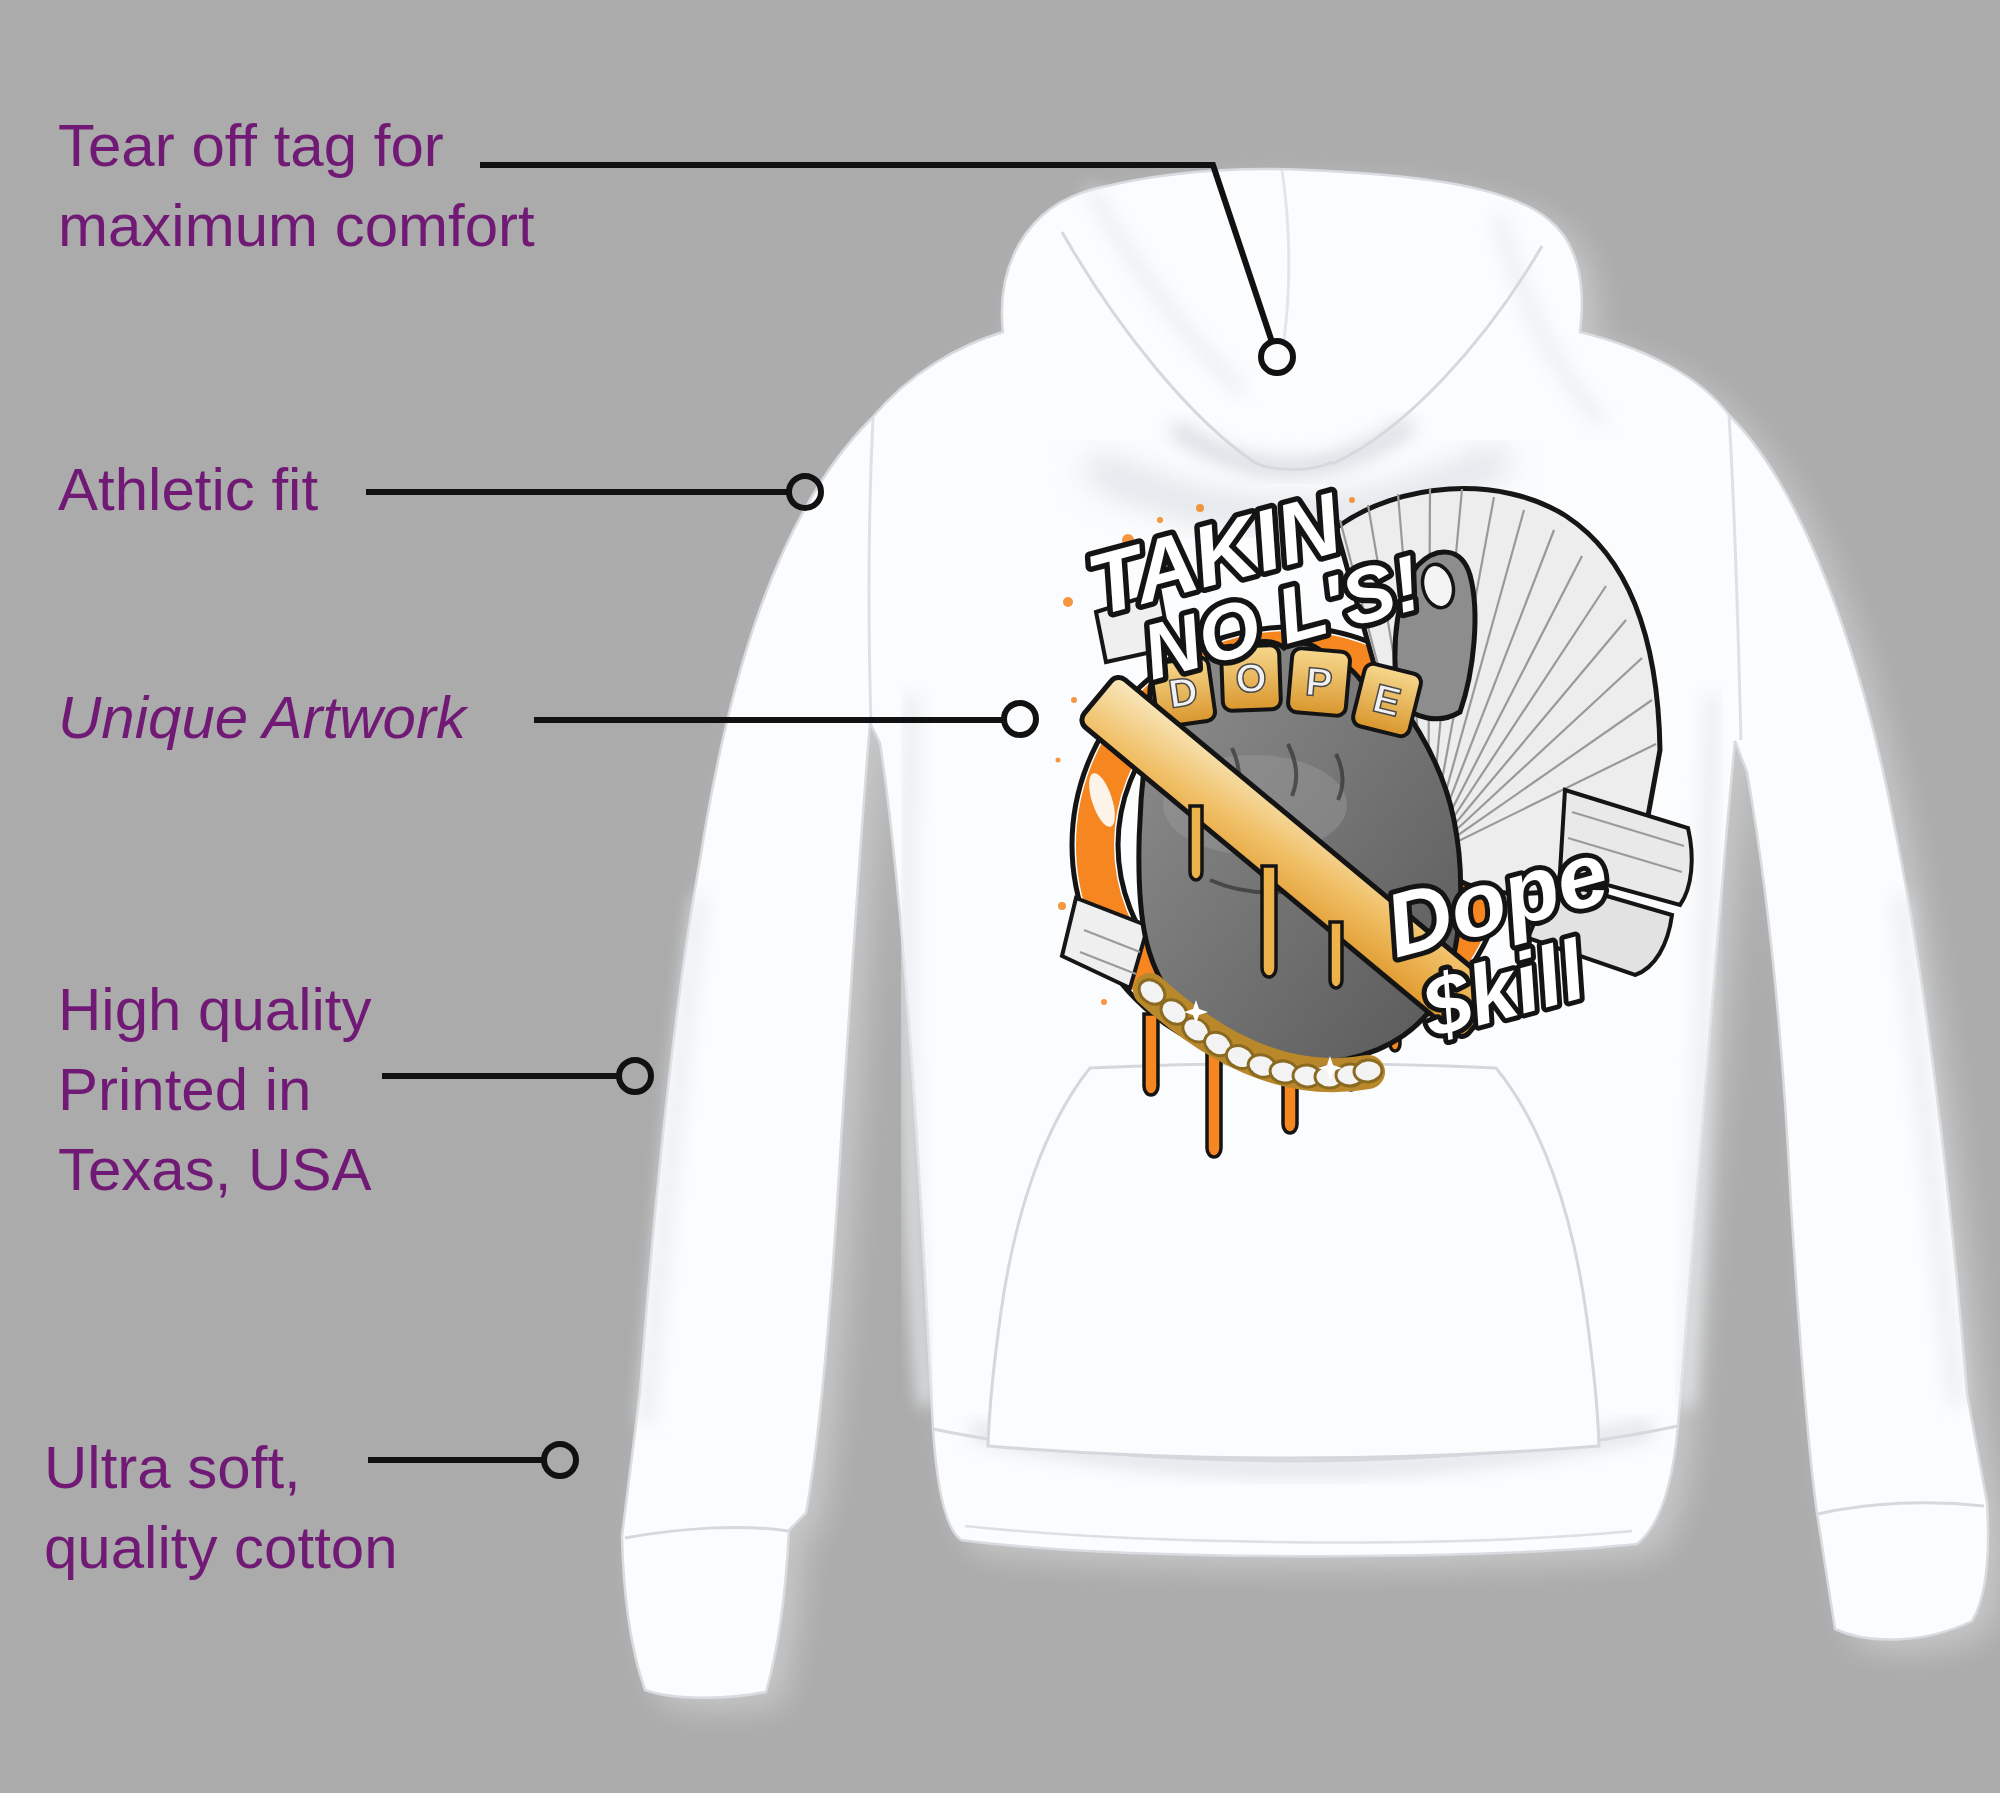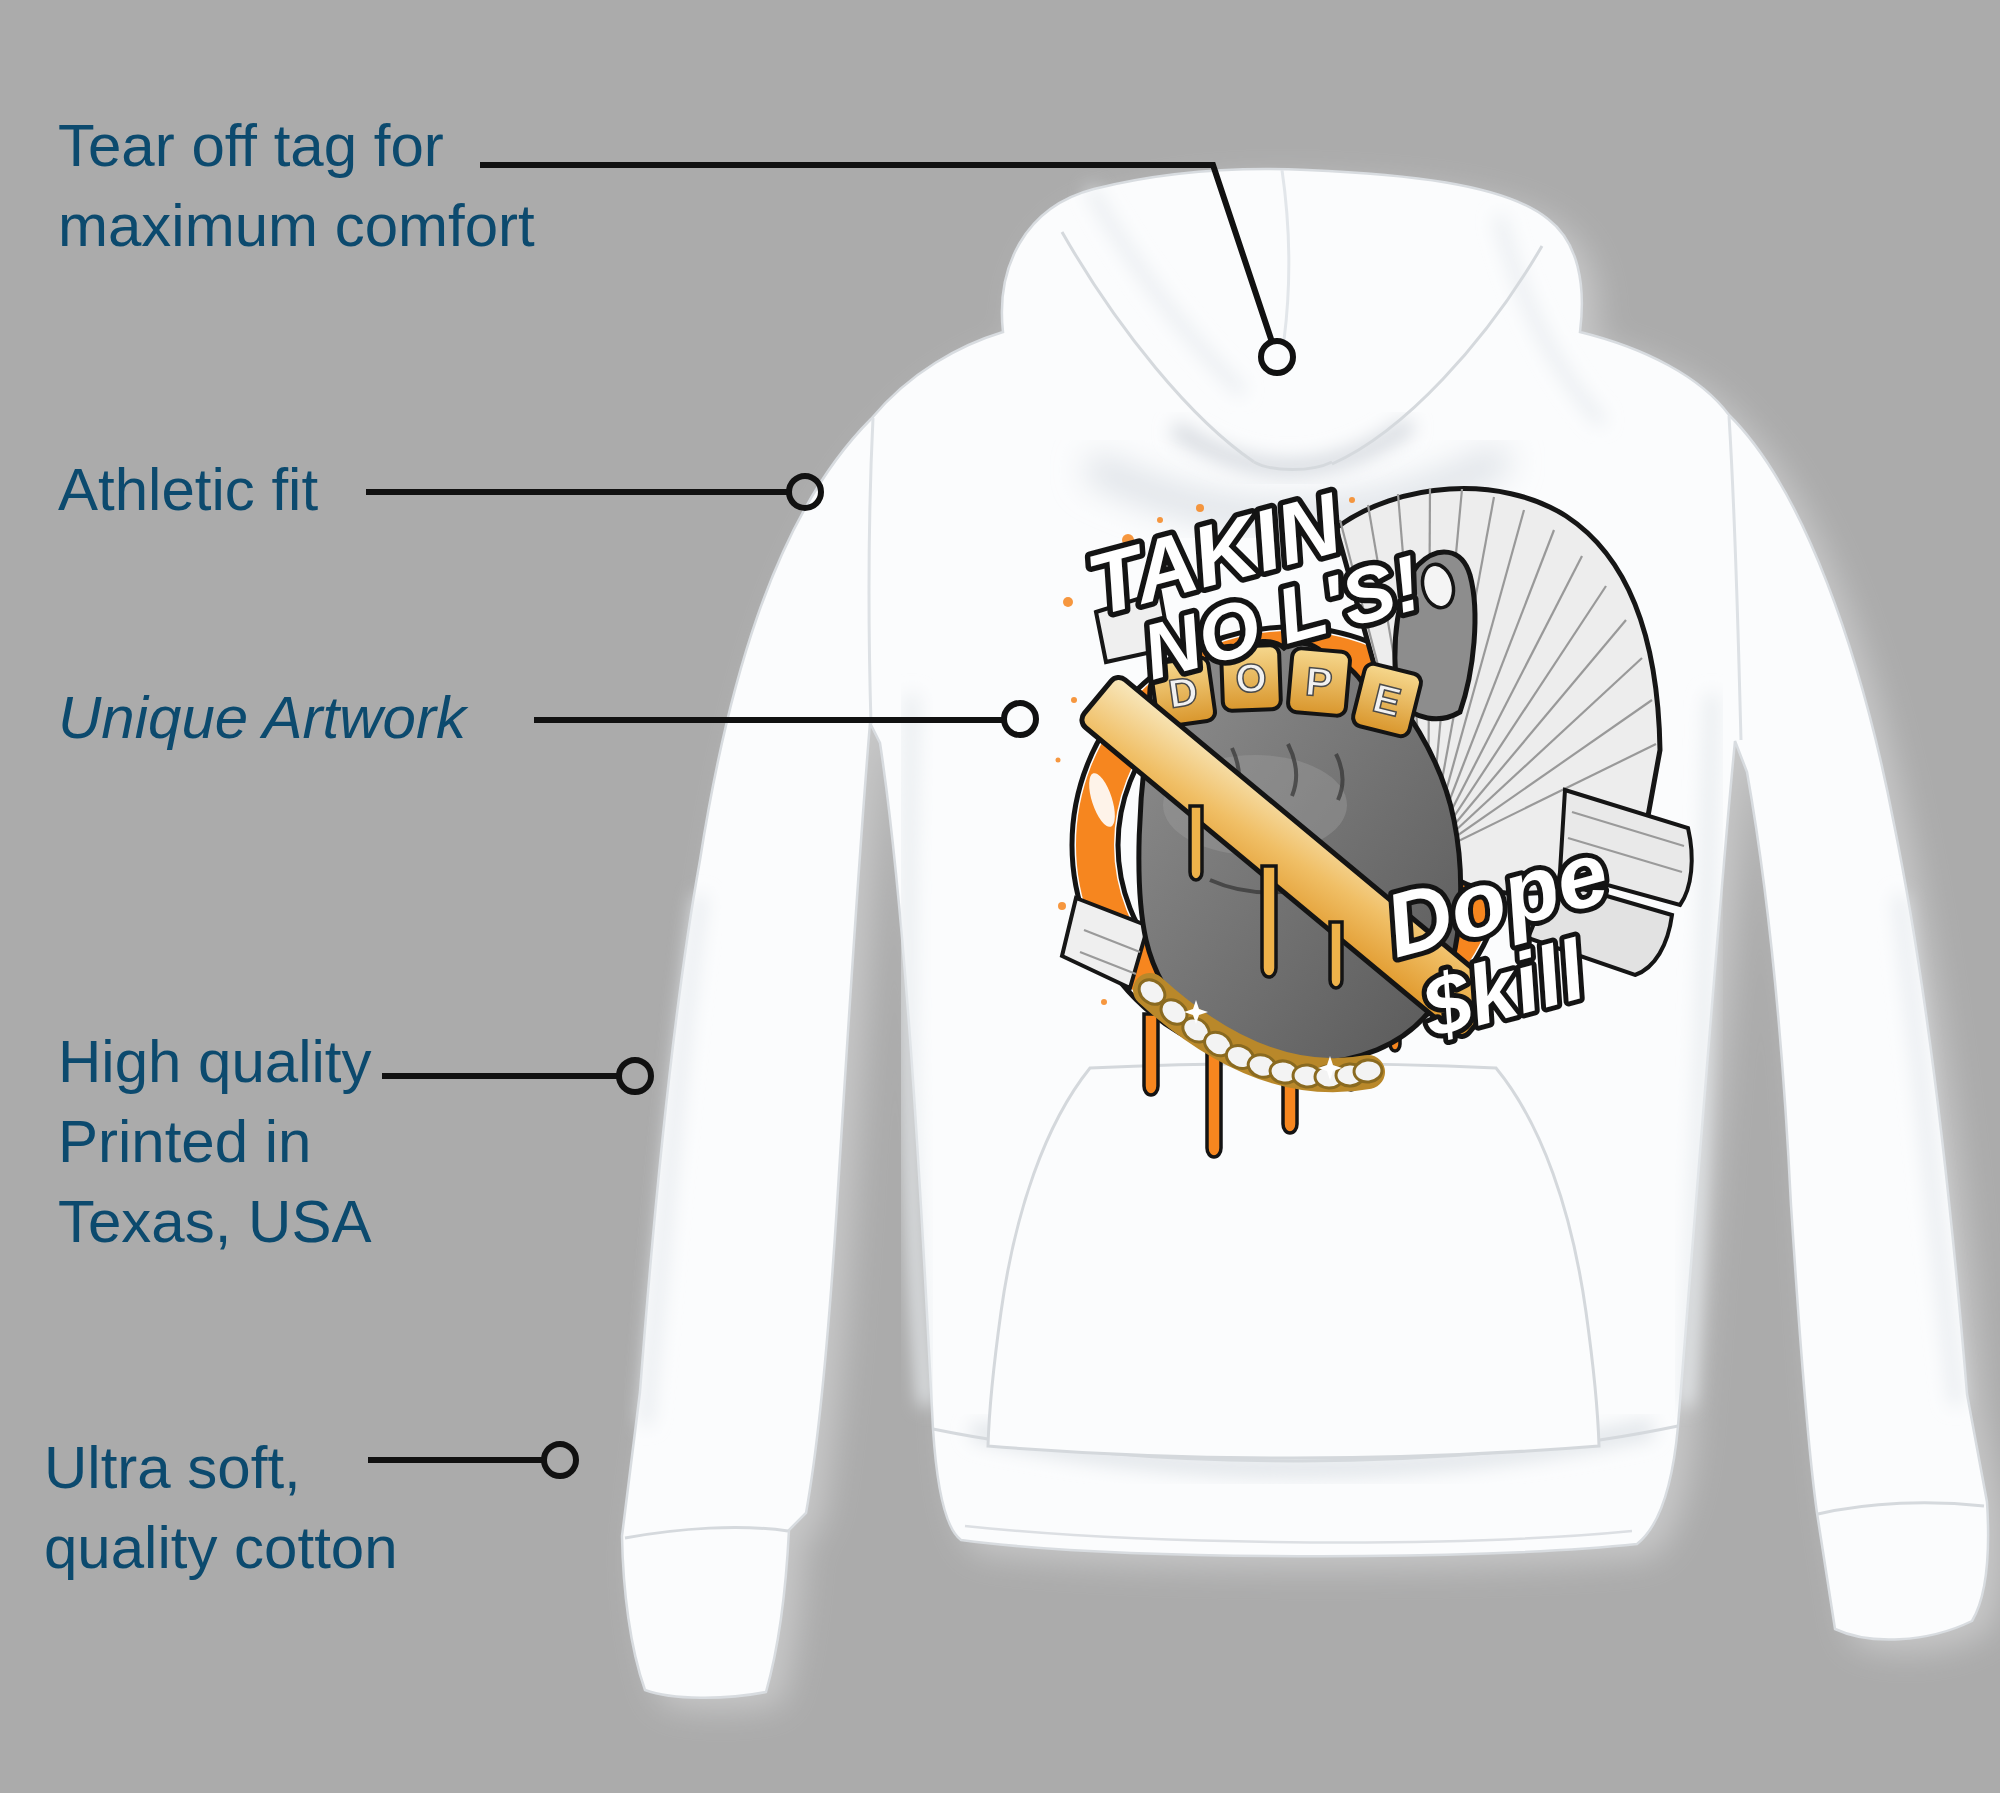--- a/index.html
+++ b/index.html
@@ -1,24 +1,24 @@
 <!DOCTYPE html>
 <html><head>
 <meta charset="utf-8">
 <style>
   html,body{margin:0;padding:0;background:#ababab;}
   #stage{position:relative;width:2000px;height:1793px;overflow:hidden;
          font-family:"Liberation Sans", sans-serif;}
   #art{position:absolute;left:0;top:0;}
-  .co{position:absolute;color:#0c4a6e;font-size:60px;line-height:80px;white-space:nowrap;}
+  .co{position:absolute;color:#701a75;font-size:60px;line-height:80px;white-space:nowrap;}
   .co .b{font-weight:400;}
   #co-tear{left:58px;top:106px;}
   #co-fit{left:58px;top:450px;}
   #co-artwork{left:58px;top:678px;font-style:italic;}
-  #co-quality{left:58px;top:1022px;}
+  #co-quality{left:58px;top:970px;}
   #co-soft{left:44px;top:1420px;margin-top:8px;}
   svg text{font-family:"Liberation Sans", sans-serif;}
 </style>
 </head>
 <body>
 
 <div id="stage">
 
 <svg id="art" width="2000" height="1793" viewBox="0 0 2000 1793">
   <defs>

